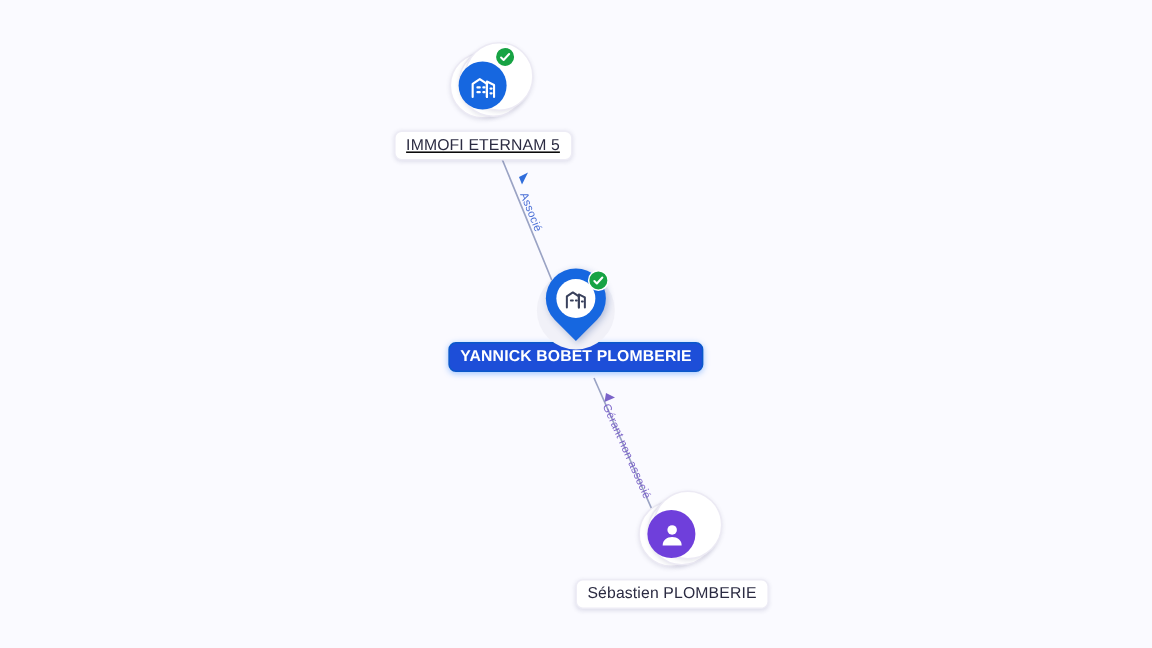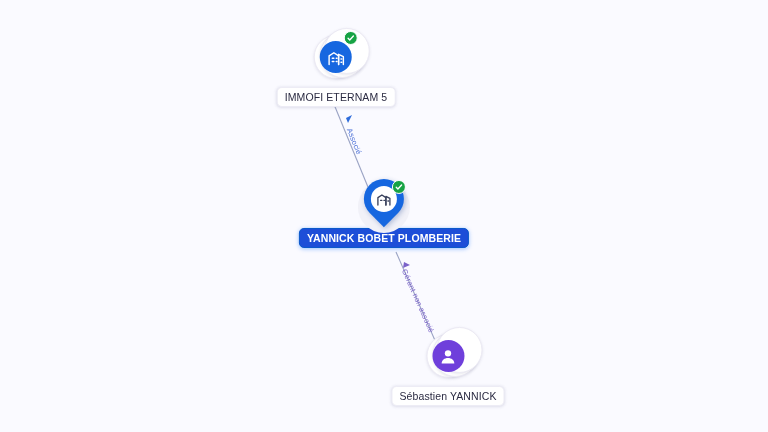--- a/index.html
+++ b/index.html
@@ -147,21 +147,21 @@
     <line x1="396" y1="252" x2="437" y2="345" stroke="#9aa3c4" stroke-width="1.1"></line>
 
     <polygon points="346,118 352,115 348,123" fill="#2f6ddb"></polygon>
     <polygon points="404,262 410,265 403,268" fill="#7b63c9"></polygon>
   </svg>
 
   <div class="edge-label assoc" style="left:349px; top:124px; transform: rotate(68deg);">Associé</div>
 
   <div class="edge-label manager" style="left:404px; top:265px; transform: rotate(66deg);">Gérant non associé</div>
 
-  <div class="node" style="left:336px; top:68px;">
+  <div class="node" style="left:322px; top:68px;text-decoration:underline;">
     <div class="node-art">
       <div class="stack"></div>
       <div class="disc company">
         <svg viewBox="0 0 24 24" fill="none" stroke="#ffffff" stroke-width="1.8" stroke-linecap="round" stroke-linejoin="round">
           <path d="M3 21V10l6-4 6 4v11"></path>
           <path d="M15 21V8l6 3v10"></path>
           <path d="M7 13h2M7 17h2M12 13h1M12 17h1M18 14h1M18 18h1"></path>
         </svg>
       </div>
       <div class="badge on-disc">
@@ -198,16 +198,16 @@
   <div class="node" style="left:448px; top:367px;">
     <div class="node-art">
       <div class="stack"></div>
       <div class="disc person">
         <svg viewBox="0 0 24 24" fill="#ffffff">
           <circle cx="12" cy="8" r="4"></circle>
           <path d="M4 21c0-4.4 3.6-7 8-7s8 2.6 8 7z"></path>
         </svg>
       </div>
     </div>
-    <div class="label plain">Sébastien YANNICK</div>
+    <div class="label plain">Sébastien PLOMBERIE</div>
   </div>
 
 </div>
 
 </body></html>

